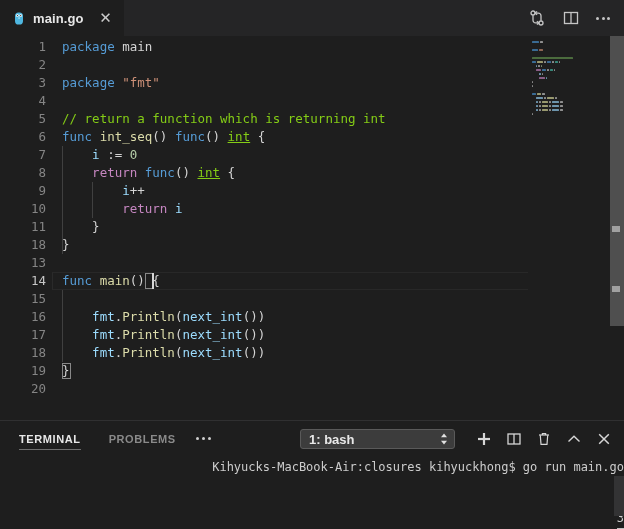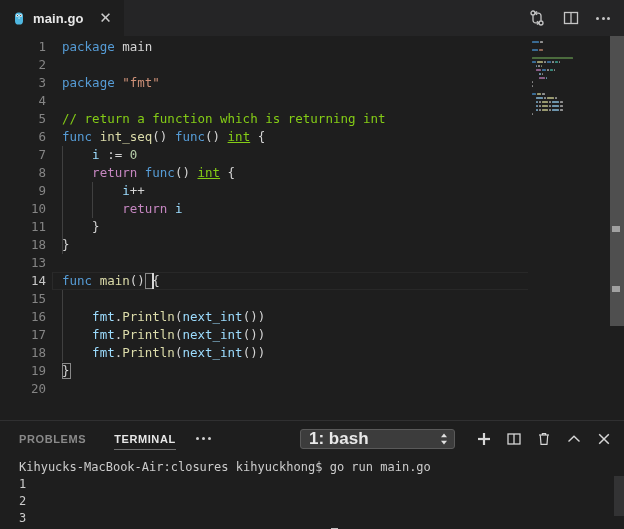--- a/index.html
+++ b/index.html
@@ -138,32 +138,32 @@
   .p-more i { width: 3px; height: 3px; border-radius: 50%; background: #cfcfcf; display: block; }
   .panel-actions {
     margin-left: auto; display: flex; align-items: center; gap: 14px; padding-right: 12px;
   }
   .term-select {
     position: absolute; left: 300px; top: 8px; width: 155px; height: 20px;
     background: #3c3c3c; border: 1px solid #5a5a5a; border-radius: 3px;
     display: flex; align-items: center; padding: 0 6px 0 8px;
   }
   .term-select-label {
-    color: #e8e8e8; font-size: 17px; font-weight: bold;
+    color: #e8e8e8; font-size: 13px; font-weight: bold;
     font-family: "Liberation Sans", sans-serif;
   }
   .stepper {
     margin-left: auto; display: flex; flex-direction: column; gap: 1px;
     color: #e0e0e0; font-size: 7px; line-height: 6px;
   }
   .pa-icon { width: 16px; height: 16px; color: #d6d6d6; display: block; }
 
   .terminal {
     position: absolute; top: 35px; left: 0; width: 624px; height: 73px;
-    padding: 3px 0 8px 19px; background: #1e1e1e; overflow: hidden;
+    padding: 3px 0 8px 19px; background: #1e1e1e; overflow: hidden; text-align: right;
   }
   .term-line {
     font-family: "DejaVu Sans Mono", monospace; font-size: 12px;
     line-height: 17px; color: #cccccc; white-space: pre;
   }
   .term-cursor {
     display: inline-block; width: 7px; height: 13px; background: #bfbfbf;
     vertical-align: -2px; margin-left: 1px;
   }
   .term-scroll {
@@ -335,25 +335,25 @@
       <div class="ruler-slider"></div>
       <div class="ruler-mark" style="top:190px"></div>
       <div class="ruler-mark" style="top:250px"></div>
     </div>
   </div>
 
   <div class="panel-divider"></div>
 
   <div class="panel">
     <div class="panel-header">
+      <div class="p-tab active">
+        <span>TERMINAL</span>
+      </div>
       <div class="p-tab">
         <span>PROBLEMS</span>
-      </div>
-      <div class="p-tab active">
-        <span>TERMINAL</span>
       </div>
       <div class="p-more">
           <i></i>
           <i></i>
           <i></i>
         </div>
 
       <div class="term-select">
         <span class="term-select-label">1: bash</span>
         <span class="stepper">

